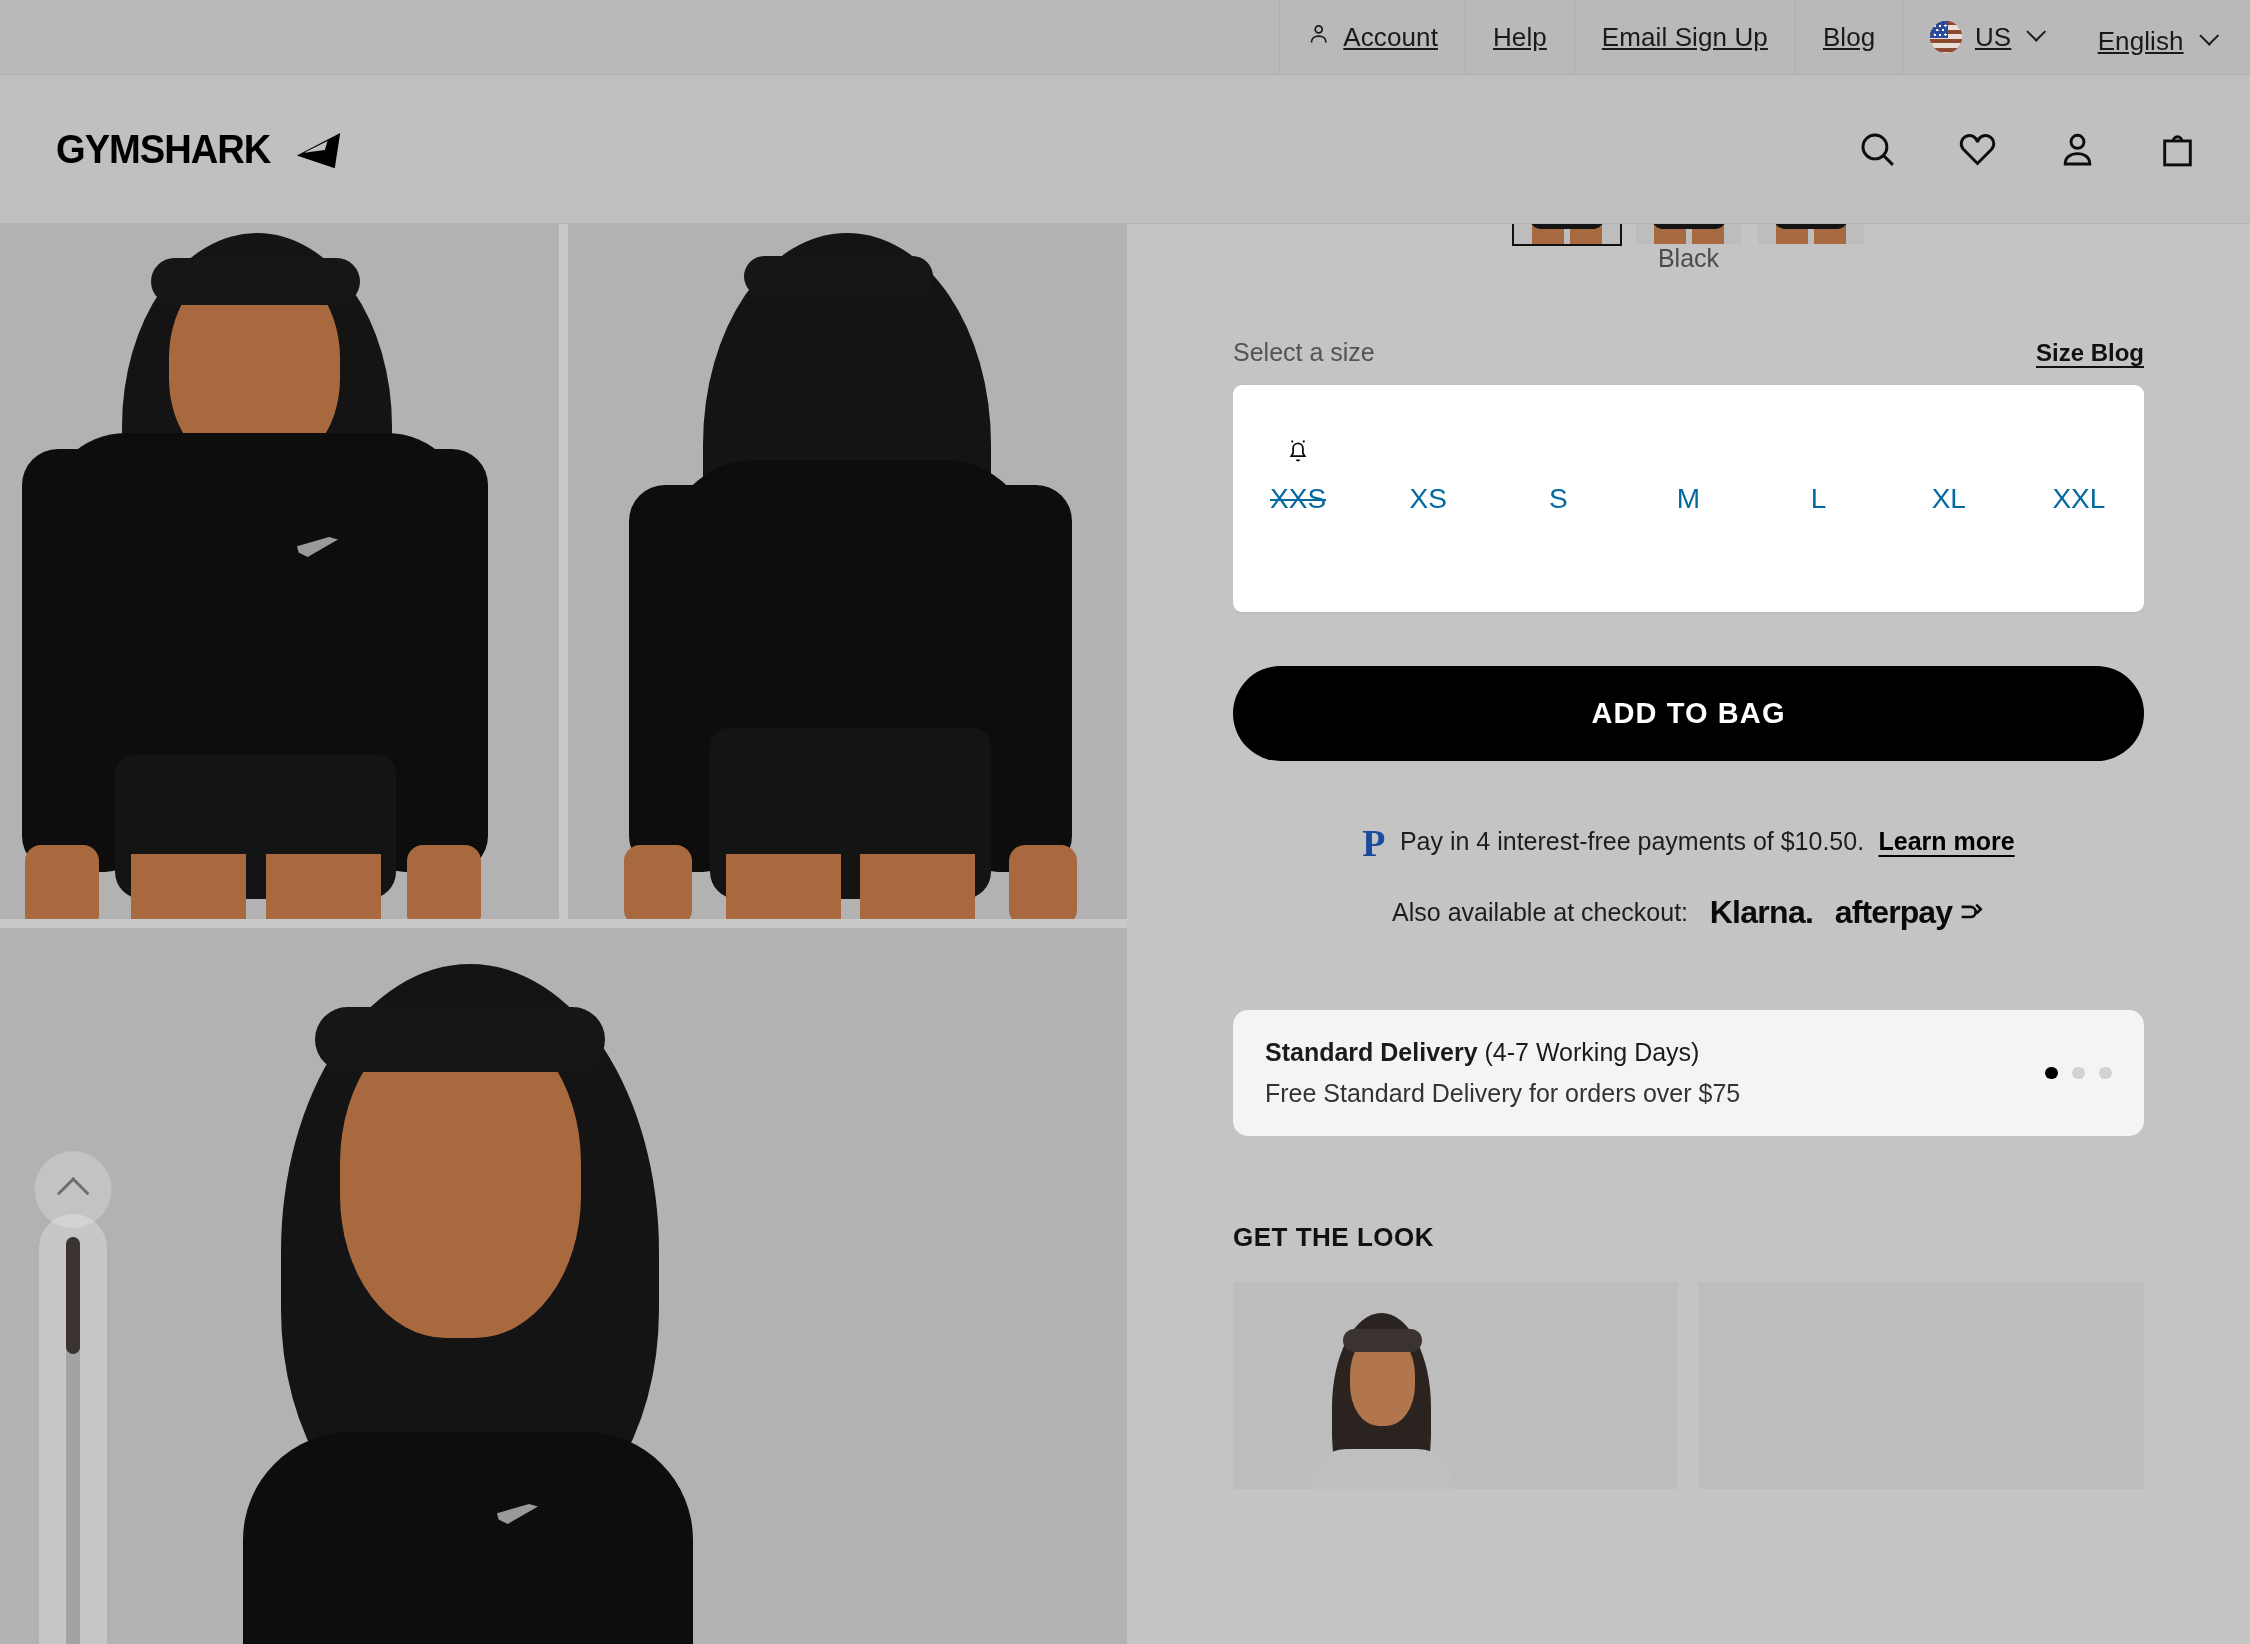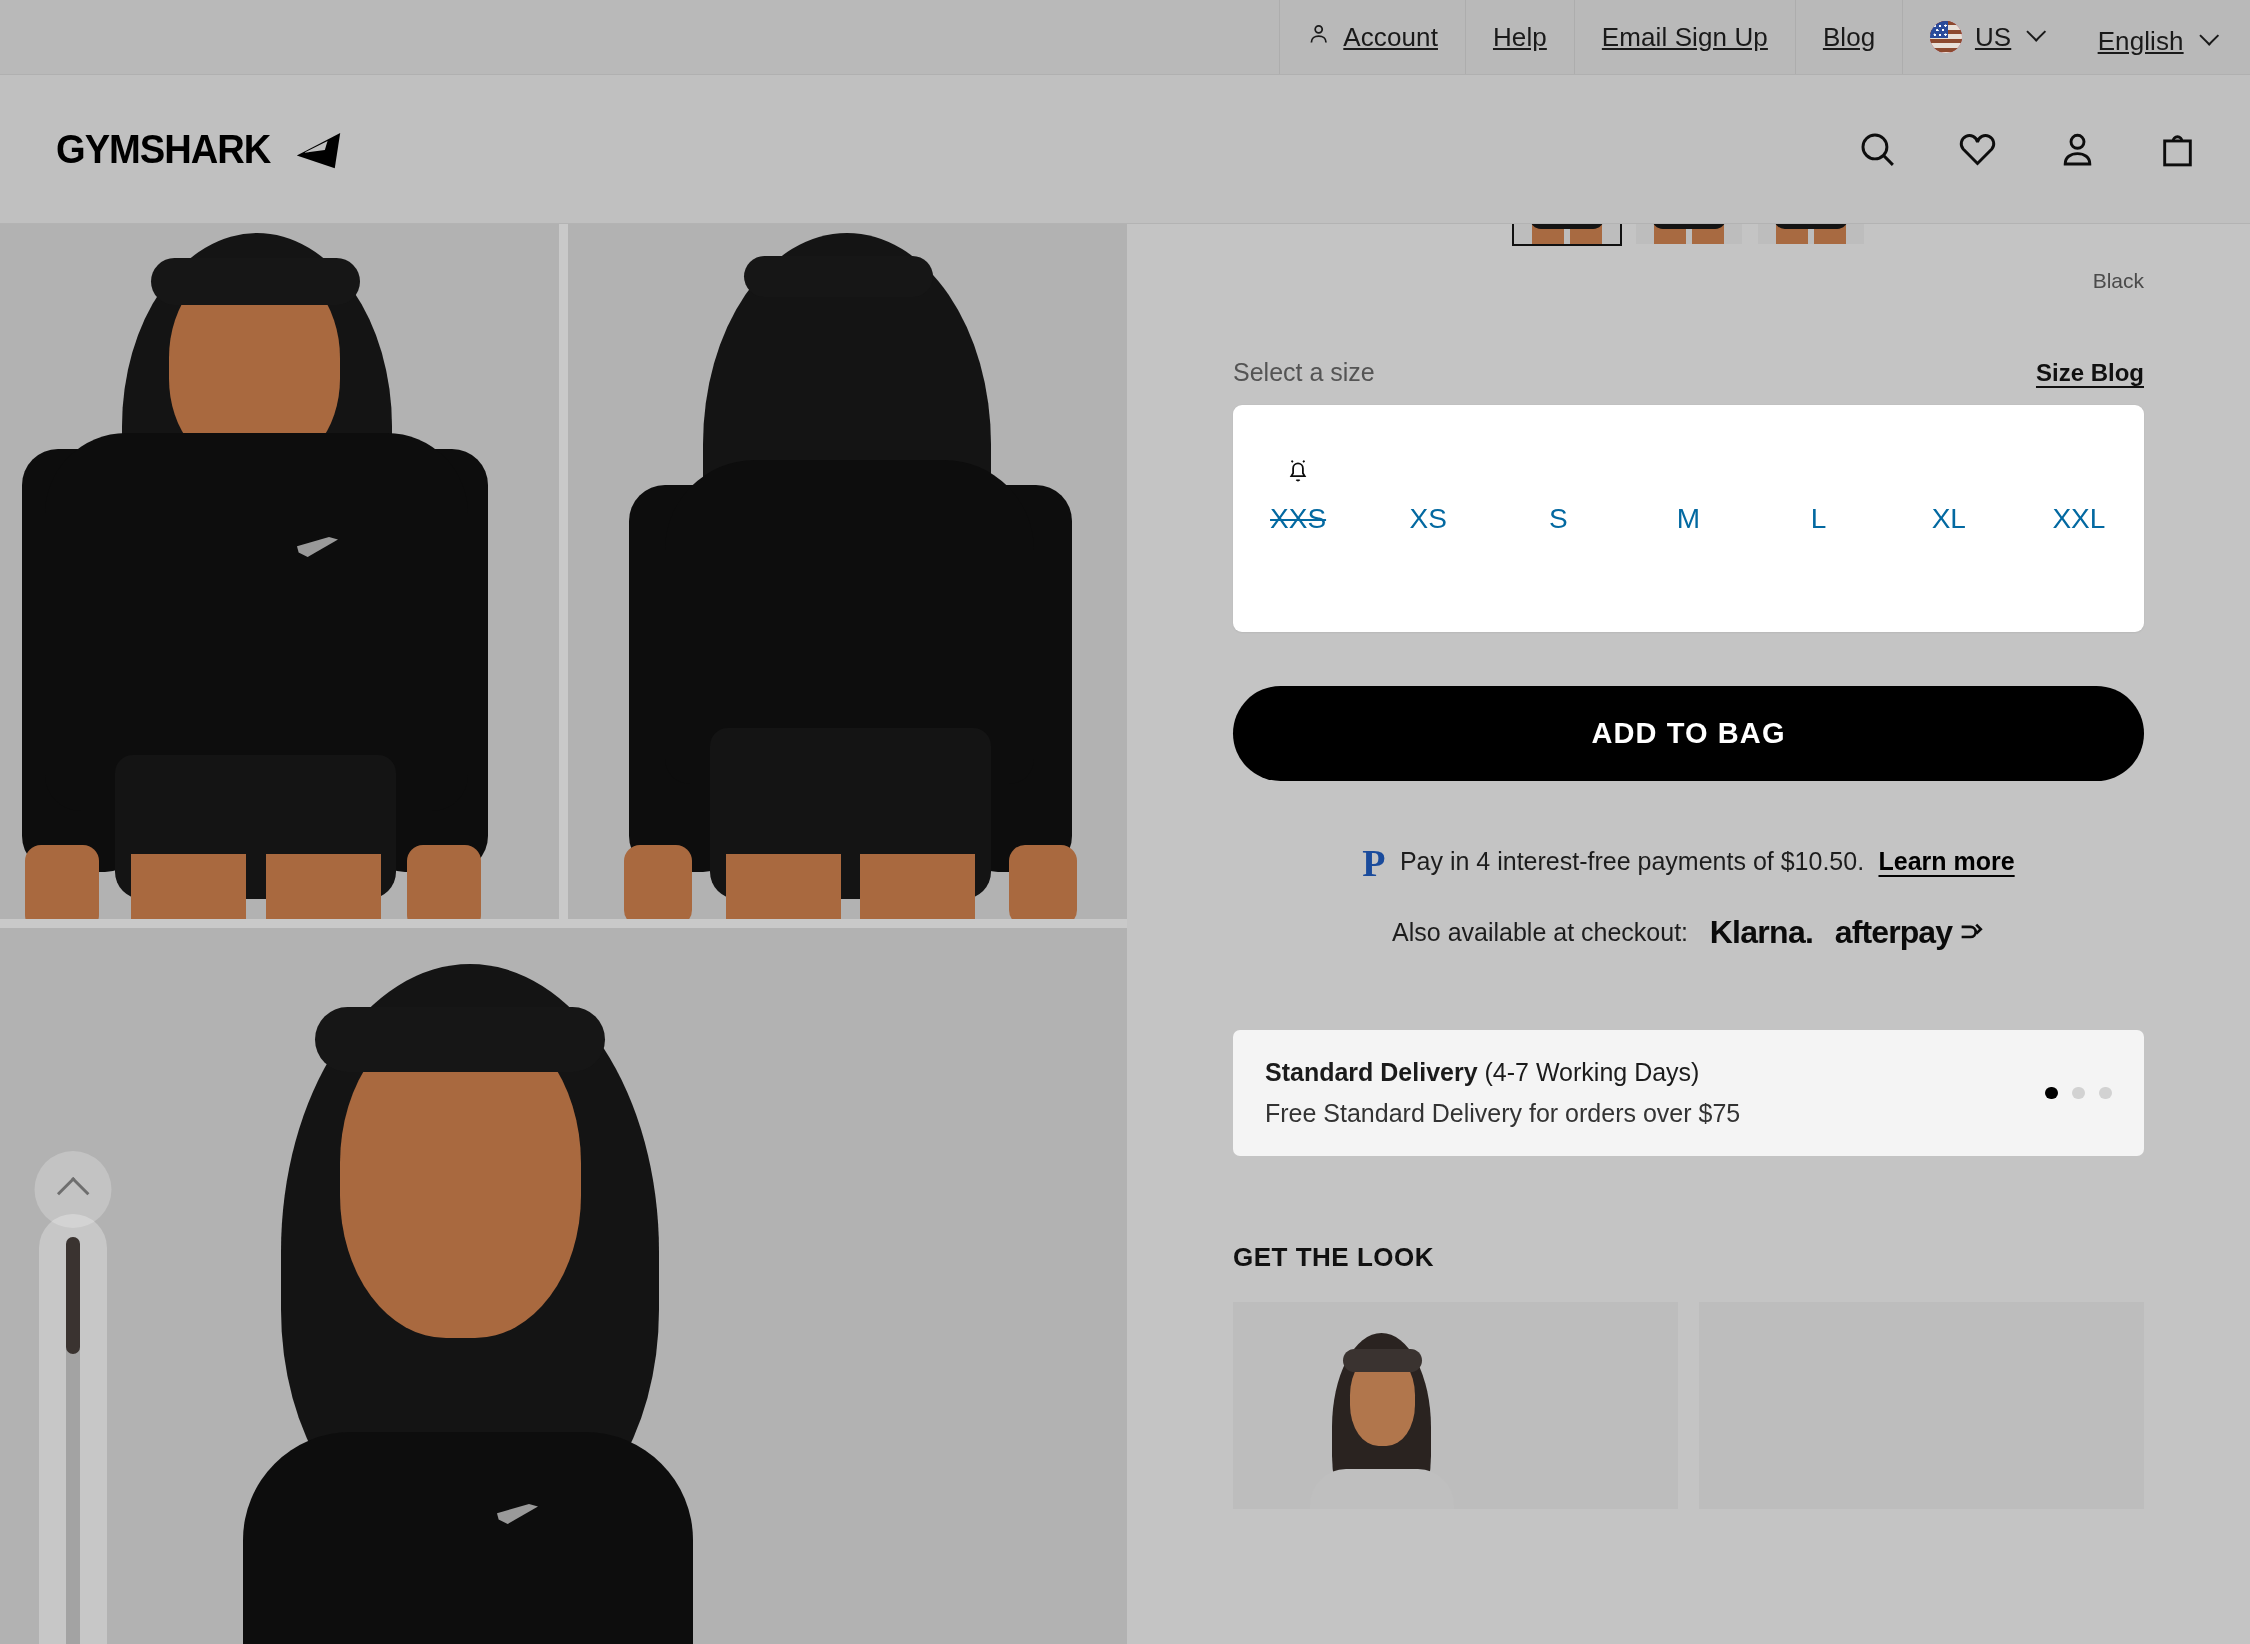--- a/index.html
+++ b/index.html
@@ -280,24 +280,23 @@
     background: #a86a41;
   }
   .sw-legL { left: 18px; }
   .sw-legR { right: 18px; }
   .sw-short {
     position: absolute; top: 0; left: 16px; right: 16px;
     height: 23.4px; background: #141414;
     border-radius: 0 0 10.8px 10.8px;
   }
   .color-name {
-    text-align: right;
-    font-size: 21px;
+    text-align: center;
+    font-size: 25px;
     color: #4b4b4b;
-    margin-top: 25px;
   }
   .size-header {
     display: flex;
     justify-content: space-between;
     align-items: baseline;
     margin-top: 65px;
   }
   .size-label { font-size: 25px; color: #545454; }
   .size-guide {
     font-size: 24px; font-weight: 700; color: #111;
@@ -381,21 +380,21 @@
     letter-spacing: -0.7px;
   }
   .afterpay {
     font-size: 32px; font-weight: 700; color: #0b0b0b;
     letter-spacing: -0.9px;
     display: flex; align-items: center; gap: 1.8px;
   }
   .delivery {
     margin-top: 79px;
     background: #f4f4f4;
-    border-radius: 7px;
+    border-radius: 15px;
     height: 126px;
     padding: 0 32px;
     display: flex;
     align-items: center;
     justify-content: space-between;
   }
   .dl-line1 { font-size: 25px; color: #1b1b1b; }
   .dl-line1 b { font-weight: 700; }
   .dl-line2 { font-size: 25px; color: #333; margin-top: 12.6px; }
   .dots { display: flex; gap: 14.4px; }

